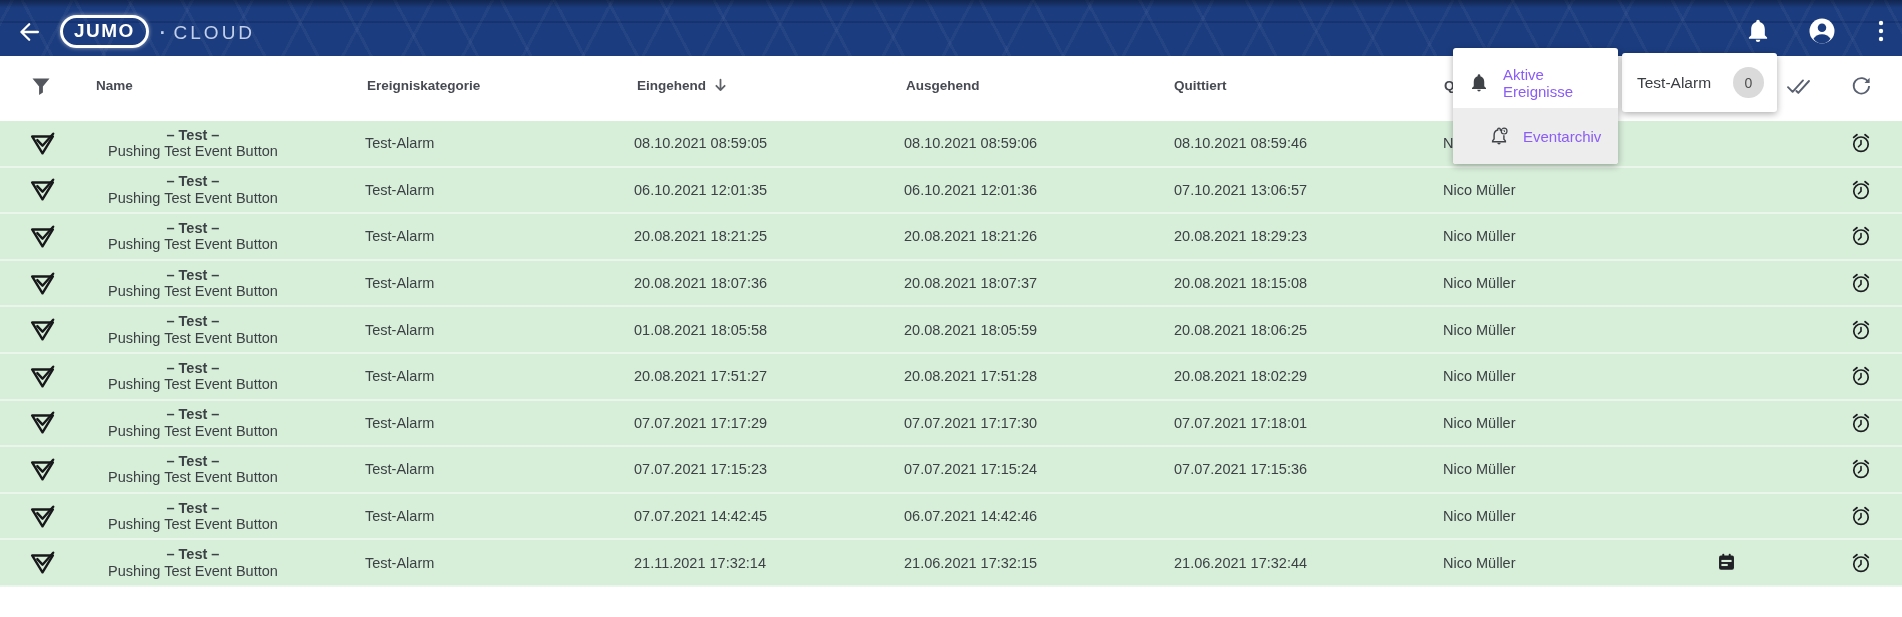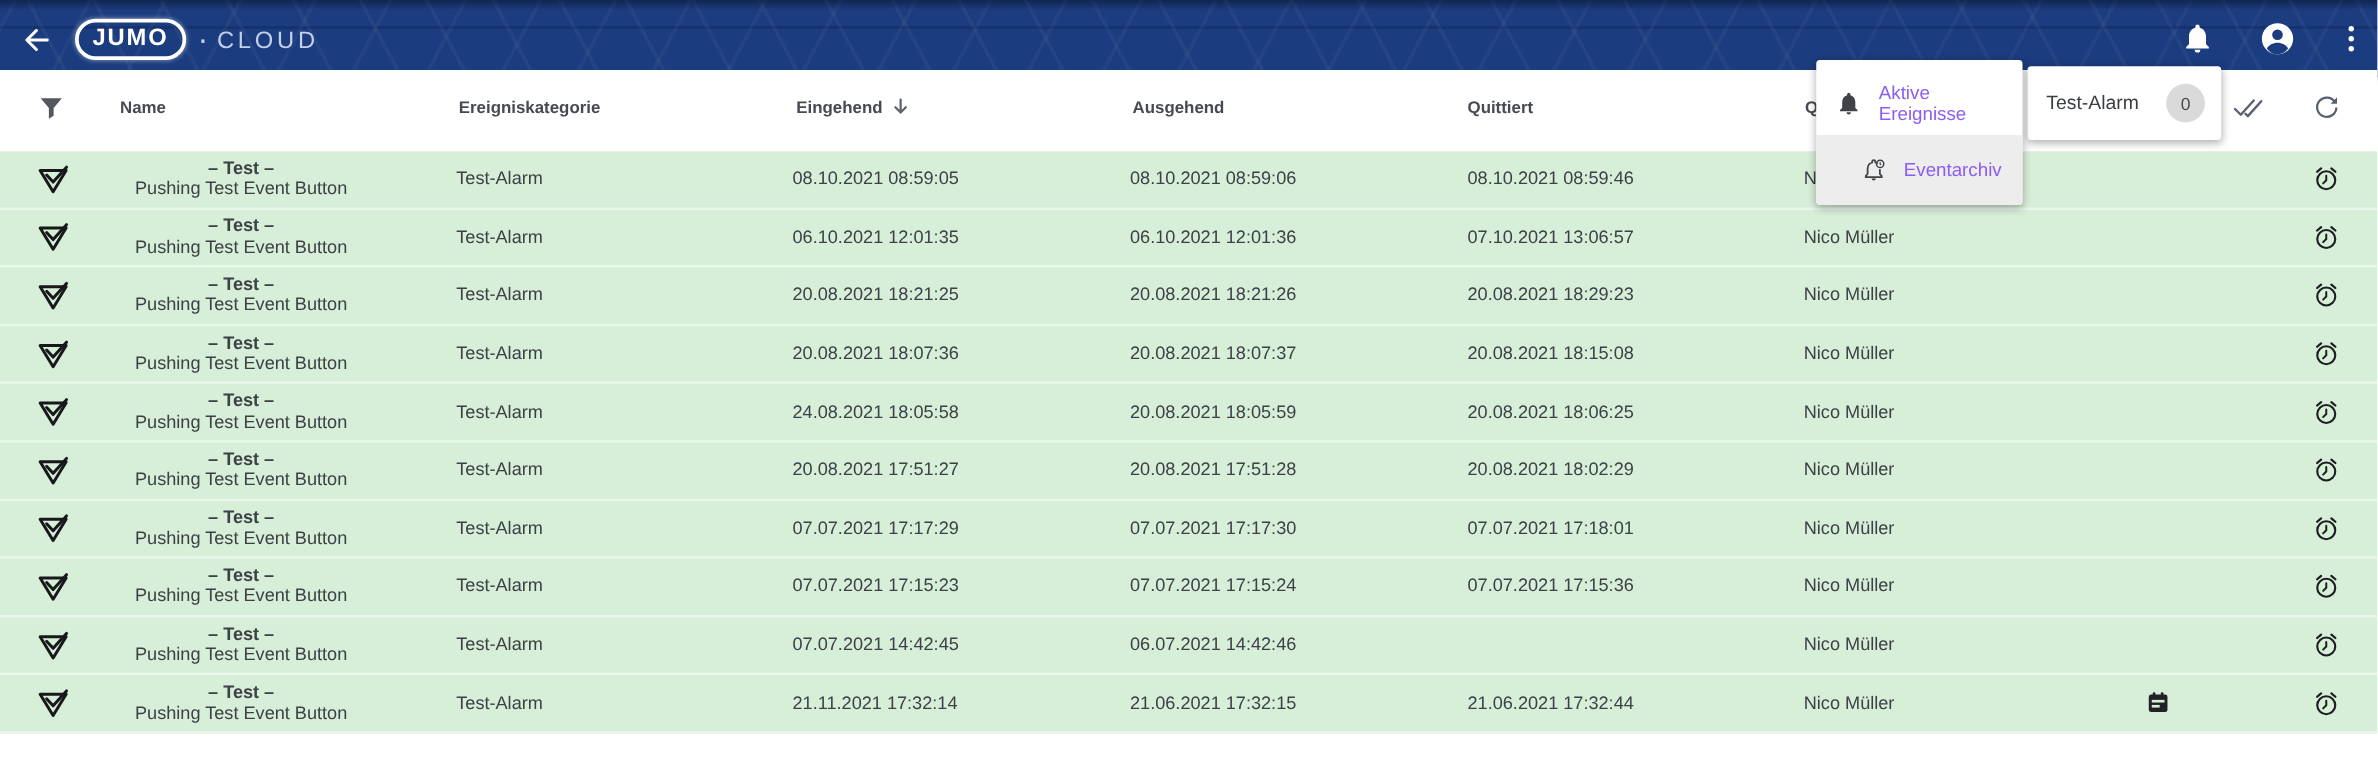--- a/index.html
+++ b/index.html
@@ -279,21 +279,21 @@
       <svg width="27" height="25" viewBox="0 0 26 24">
         <path d="M3 5.2h20L13 21.5z" fill="none" stroke="#17181a" stroke-width="2.3" stroke-linejoin="round"></path>
         <path d="M8 8.7l5 5.4L23.3 2.6" fill="none" stroke="#17181a" stroke-width="2.3" stroke-linecap="round" stroke-linejoin="round"></path>
       </svg>
     </span>
     <span class="cell name-cell">
       <span class="name-title">– Test –</span>
       <span class="name-sub">Pushing Test Event Button</span>
     </span>
     <span class="cell cat-cell">Test-Alarm</span>
-    <span class="cell in-cell">24.08.2021 18:05:58</span>
+    <span class="cell in-cell">01.08.2021 18:05:58</span>
     <span class="cell out-cell">20.08.2021 18:05:59</span>
     <span class="cell quit-cell">20.08.2021 18:06:25</span>
     <span class="cell quitvon-cell">Nico Müller</span>
 
     <span class="cell clock-cell">
       <svg width="24" height="24" viewBox="0 0 24 24">
         <circle cx="12" cy="13.2" r="7.2" fill="none" stroke="#1c1e21" stroke-width="1.7"></circle>
         <path d="M12 9.6v3.6l-2.5 2.5" fill="none" stroke="#1c1e21" stroke-width="1.6" stroke-linecap="round"></path>
         <path d="M4.7 6.4l3.2-2.7M19.3 6.4l-3.2-2.7" fill="none" stroke="#1c1e21" stroke-width="1.8" stroke-linecap="round"></path>
       </svg>

